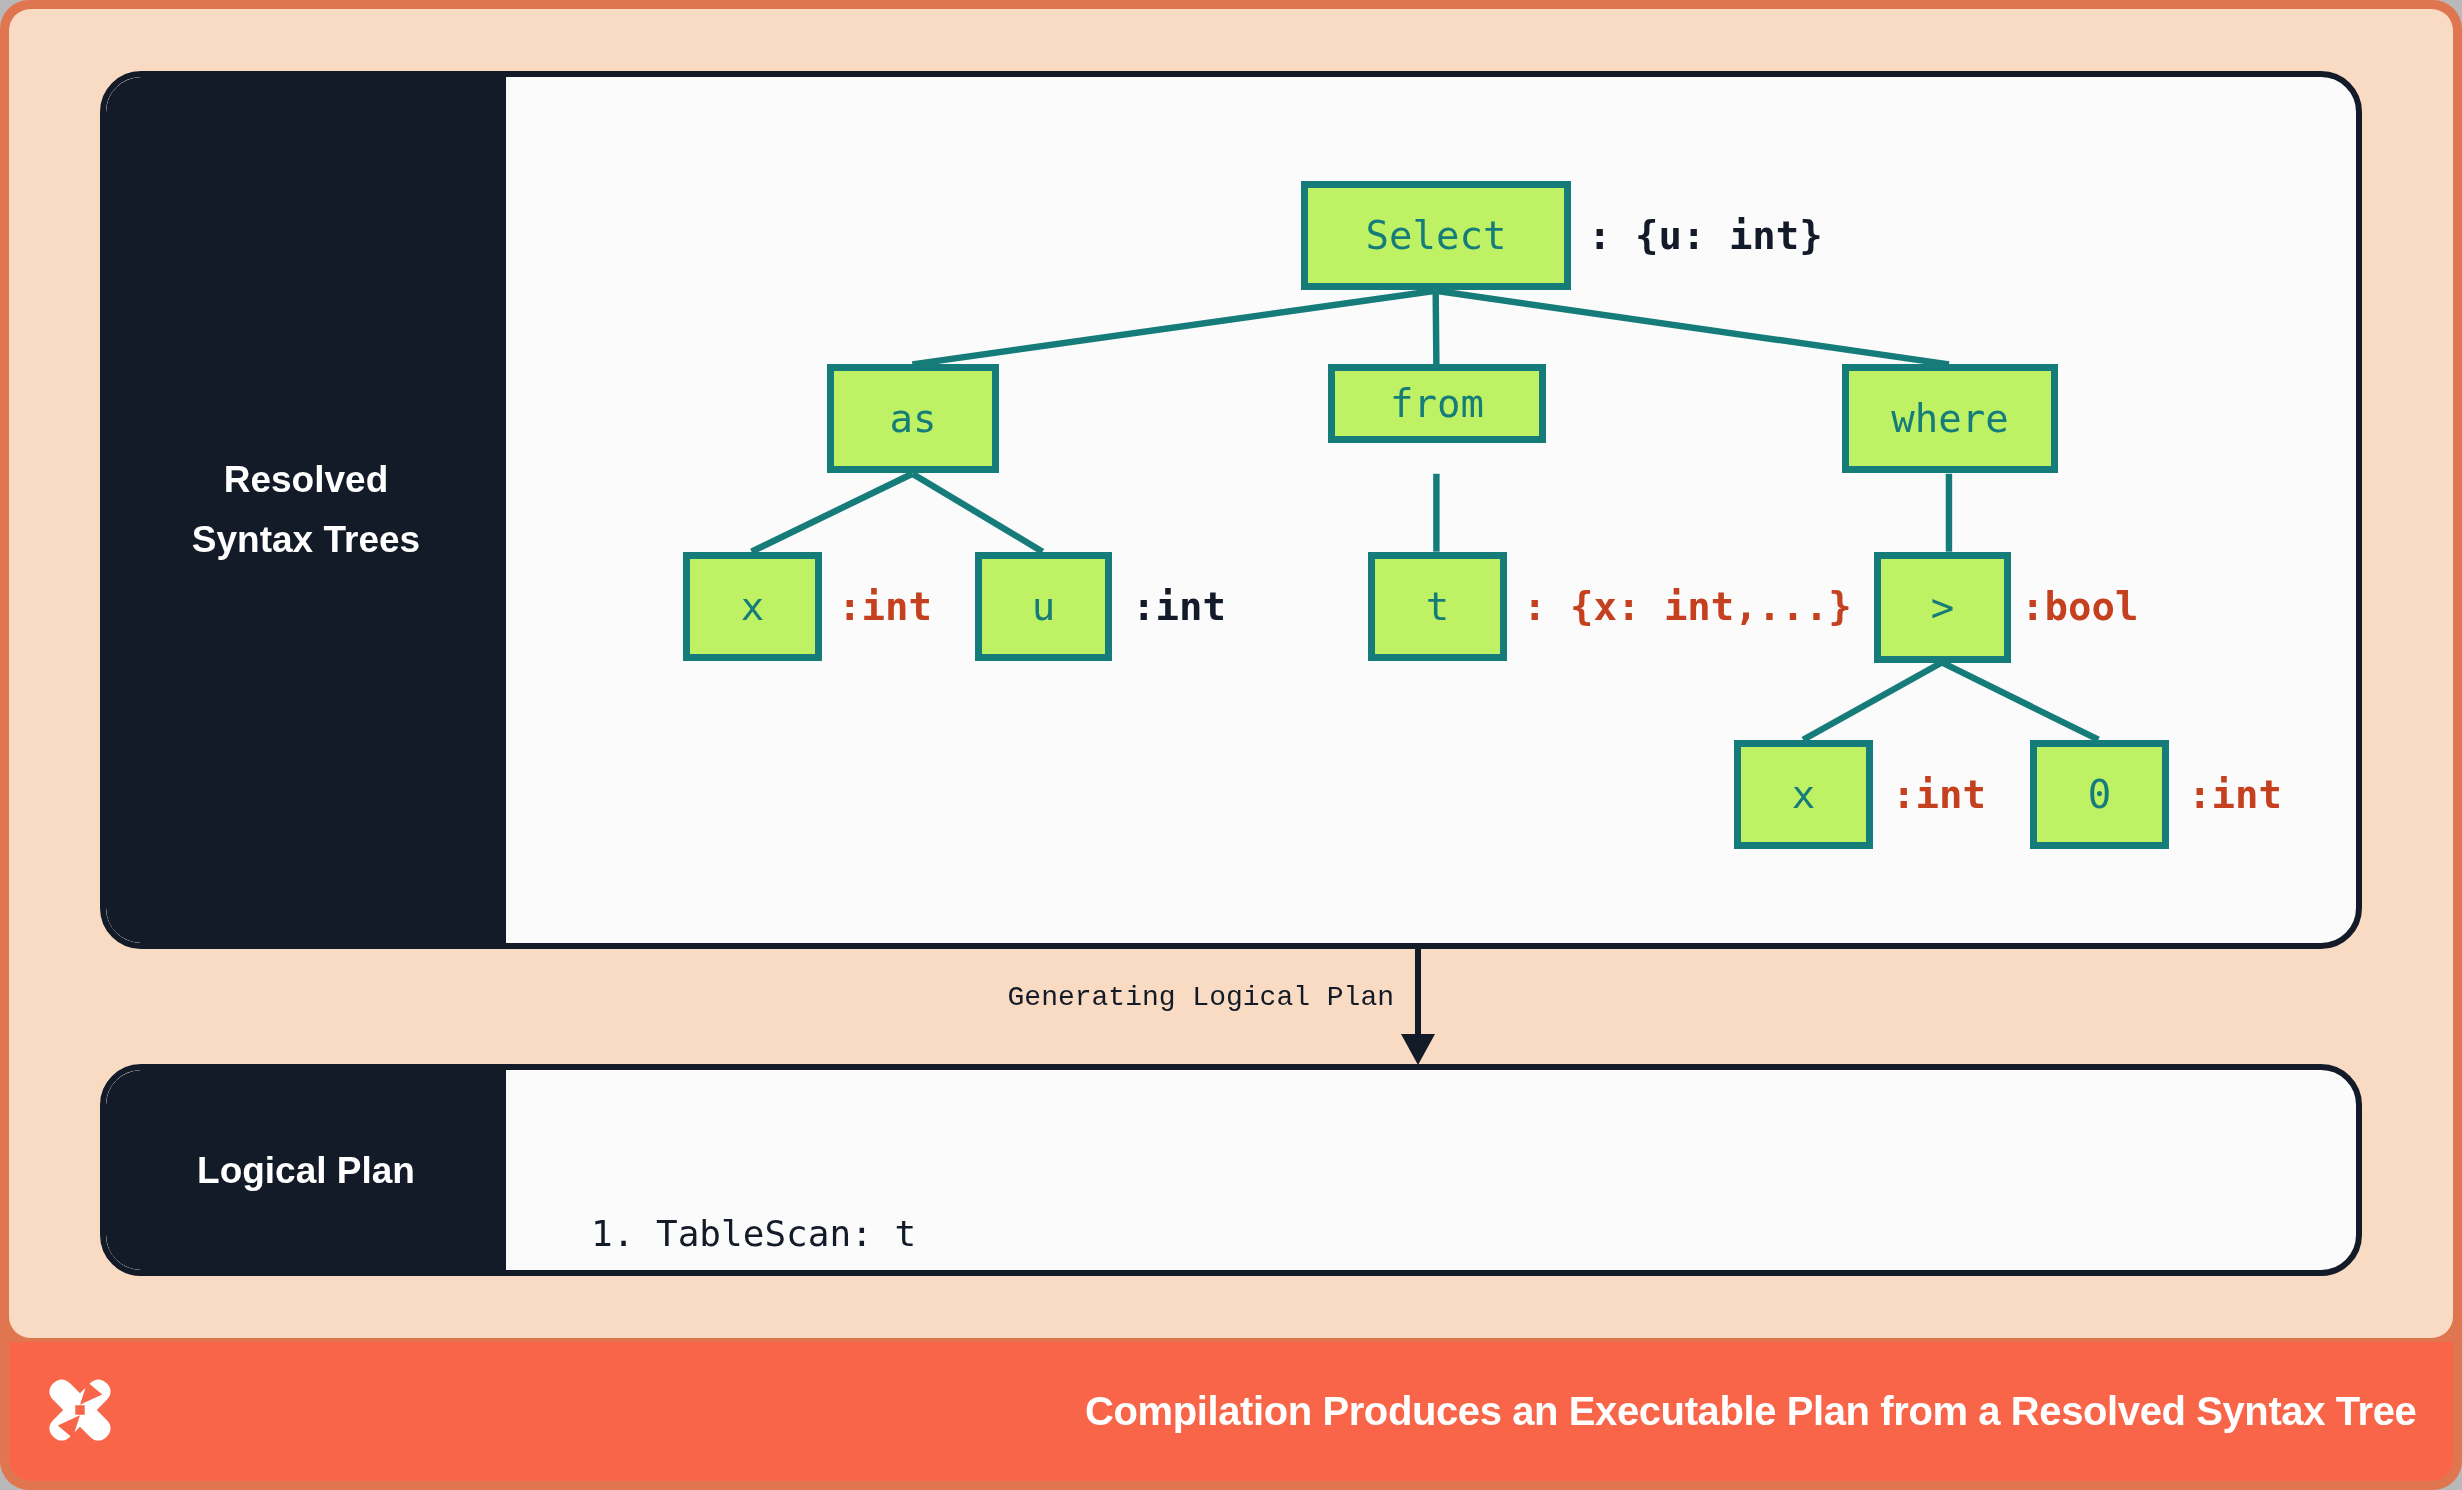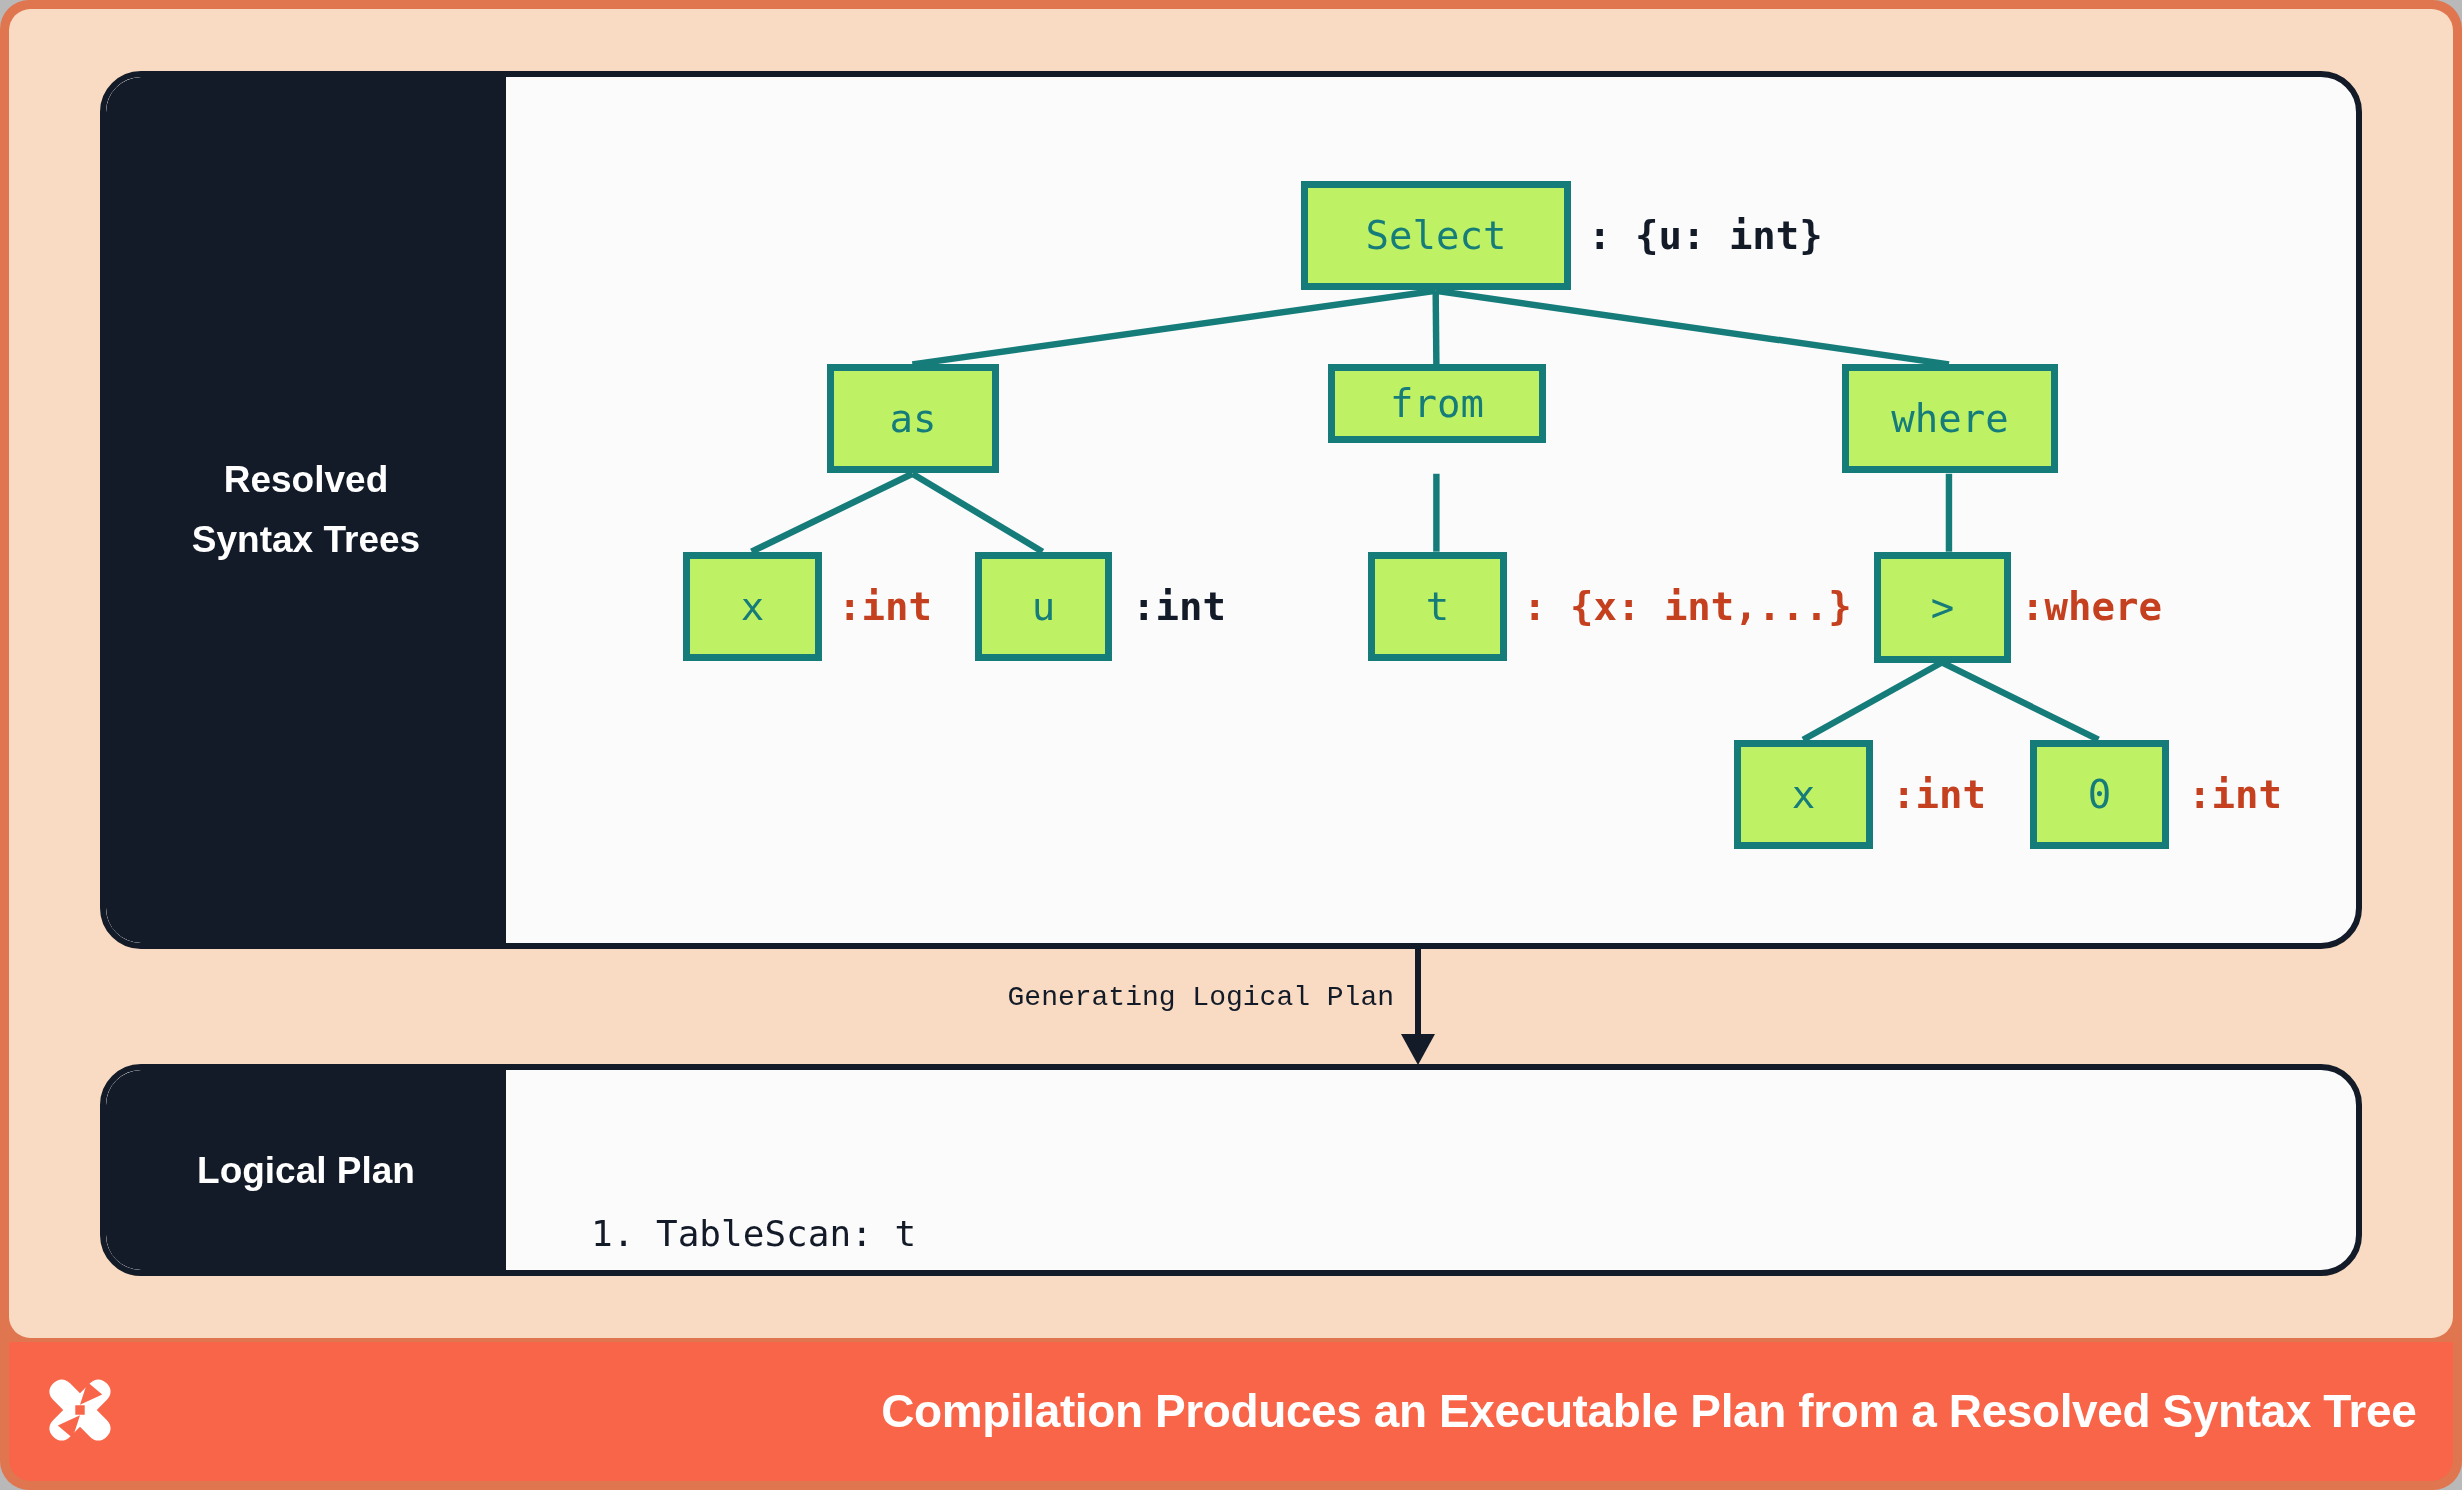--- a/index.html
+++ b/index.html
@@ -76,21 +76,21 @@
     white-space:pre;
   }
   
   .footer{
     position:absolute;left:8.6px;right:8.6px;bottom:8.6px;height:139px;
     background:#f96549;border-radius:0 0 21.4px 21.4px;
   }
   .footer-logo{position:absolute;left:34px;top:31px;width:74px;height:74px;}
   .footer-title{
     position:absolute;right:37px;top:50%;transform:translateY(-52%);
-    color:#ffffff;font-weight:700;font-size:46px;letter-spacing:-0.4px;white-space:pre;
+    color:#ffffff;font-weight:700;font-size:40px;letter-spacing:-0.4px;white-space:pre;
   }
 </style>
 </head>
 <body>
 
 <div class="page">
 
   <div class="peach"></div>
 
   <div class="panel rst-panel">
@@ -142,21 +142,21 @@
         <span>x</span>
       </div>
       <div class="node n-zero">
         <span>0</span>
       </div>
 
       <div class="ann navy a-select">: {u: int}</div>
       <div class="ann red  a-x1">:int</div>
       <div class="ann navy a-u">:int</div>
       <div class="ann red  a-t">: {x: int,...}</div>
-      <div class="ann red  a-gt">:where</div>
+      <div class="ann red  a-gt">:bool</div>
       <div class="ann red  a-x2">:int</div>
       <div class="ann red  a-zero">:int</div>
     </div>
   </div>
 
   <div class="arrow-label">Generating Logical Plan</div>
   <div class="arrow-line"></div>
   <div class="arrow-head"></div>
 
   <div class="panel lp-panel">

